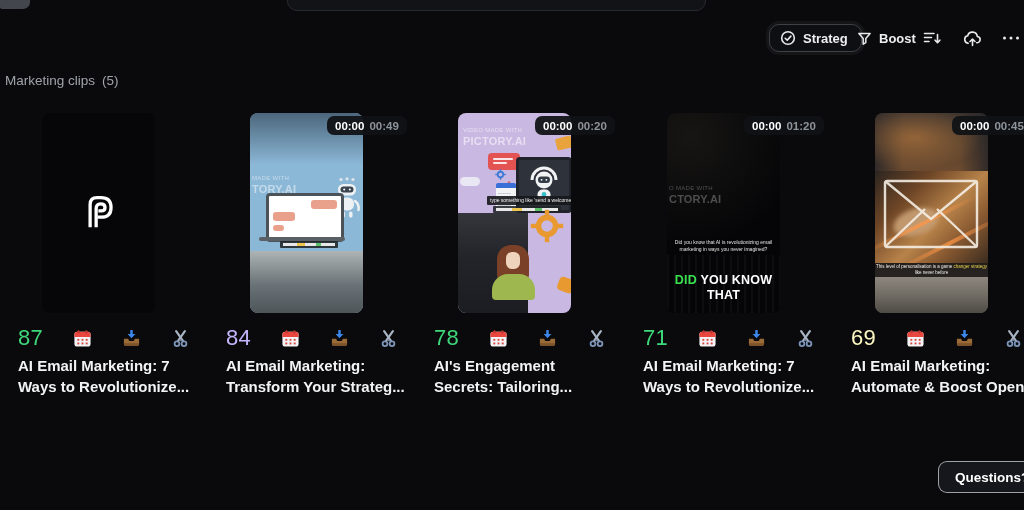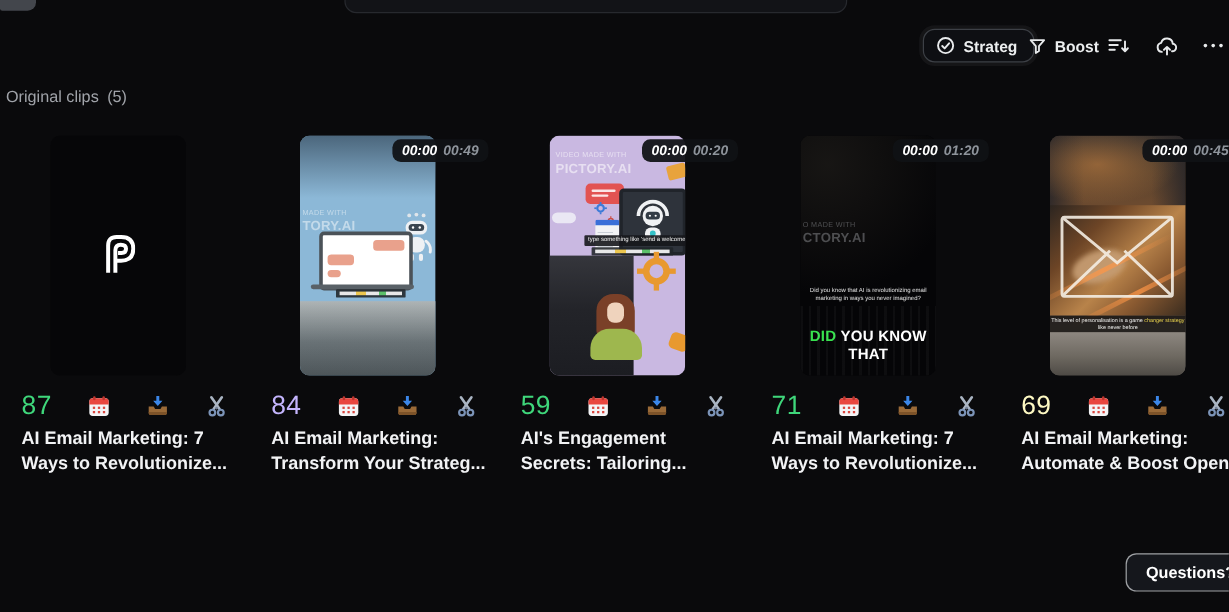--- a/index.html
+++ b/index.html
@@ -18,21 +18,21 @@
   .icon-btn{position:absolute;top:26px;width:24px;height:24px;display:flex;align-items:center;justify-content:center;background:transparent;border:none;cursor:pointer;}
   .sort-btn{left:920px;} .upload-btn{left:960px;} .more-btn{left:999px;}
   .tb-ic{stroke:#e8eaec;fill:none;stroke-width:1.6;stroke-linecap:round;stroke-linejoin:round;}
   
   .section-header{position:absolute;left:5px;top:73px;font-size:13.5px;color:#a0a3a9;display:flex;gap:7px;}
   
   .clip-card{position:absolute;top:113px;width:196px;}
   .p1{left:18px}.p2{left:226px}.p3{left:434px}.p4{left:643px}.p5{left:851px}
   .thumb-wrap{position:relative;margin-left:24px;width:113px;height:200px;cursor:pointer;}
   .thumb-art{position:absolute;inset:0;border-radius:8px;overflow:hidden;background:#060608;}
-  .time-badge{position:absolute;top:3px;left:77px;z-index:4;display:flex;gap:5px;background:rgba(16,18,21,.94);border-radius:7px;padding:3.5px 8px;font-size:11.5px;white-space:nowrap;font-style:italic;}
+  .time-badge{position:absolute;top:3px;left:77px;z-index:4;display:flex;gap:5px;background:rgba(16,18,21,.94);border-radius:7px;padding:3.5px 8px;font-size:11.5px;white-space:nowrap;}
   .t-cur{color:#ffffff;font-weight:700;} .t-tot{color:#8e949b;font-weight:600;}
   .score-row{position:absolute;top:212px;left:0;width:172px;display:flex;align-items:center;justify-content:space-between;}
   .score{font-size:22px;font-weight:400;letter-spacing:.3px;}
   .emoji-icon{width:19px;height:19px;display:block;cursor:pointer;}
   .clip-title{position:absolute;top:242px;left:0;width:196px;font-size:15px;line-height:21px;font-weight:600;color:#f2f3f5;white-space:pre-line;cursor:pointer;}
   
   .wm{position:absolute;color:rgba(255,255,255,.48);line-height:1.25;pointer-events:none;}
   .wm .wm1{font-size:6px;letter-spacing:.3px;display:block;}
   .wm .wm2{font-size:11px;font-weight:800;letter-spacing:.2px;display:block;}
   .minicap{position:absolute;background:rgba(32,36,41,.88);border-radius:1px;padding:2px 3px;}
@@ -209,21 +209,21 @@
         <g fill="#e8eaec">
           <circle cx="2.5" cy="3" r="1.5"></circle>
           <circle cx="9" cy="3" r="1.5"></circle>
           <circle cx="15.5" cy="3" r="1.5"></circle>
         </g>
       </svg>
   </span>
 </button>
 
 <div class="section-header">
-  <span>Original clips</span>
+  <span>Marketing clips</span>
   <span>(5)</span>
 </div>
 
 <div class="clip-card p1">
   <div class="thumb-wrap">
     <div class="thumb-art">
       <span class="pictory-logo">
         <svg width="28" height="33" viewBox="0 0 44 52">
             <use href="#ic-p-logo"></use>
           </svg>
@@ -330,21 +330,21 @@
       <div class="c3-hair"></div>
       <div class="c3-face"></div>
       <div class="c3-body"></div>
     </div>
     <div class="time-badge">
       <span class="t-cur">00:00</span>
       <span class="t-tot">00:20</span>
     </div>
   </div>
   <div class="score-row">
-    <span class="score" style="color: rgb(63, 215, 123);">59</span>
+    <span class="score" style="color: rgb(63, 215, 123);">78</span>
     <span class="emoji-icon"><svg width="19" height="19">
           <use href="#ic-calendar"></use>
         </svg></span>
     <span class="emoji-icon"><svg width="19" height="19">
           <use href="#ic-inbox"></use>
         </svg></span>
     <span class="emoji-icon"><svg width="19" height="19">
           <use href="#ic-scissors"></use>
         </svg></span>
   </div>

